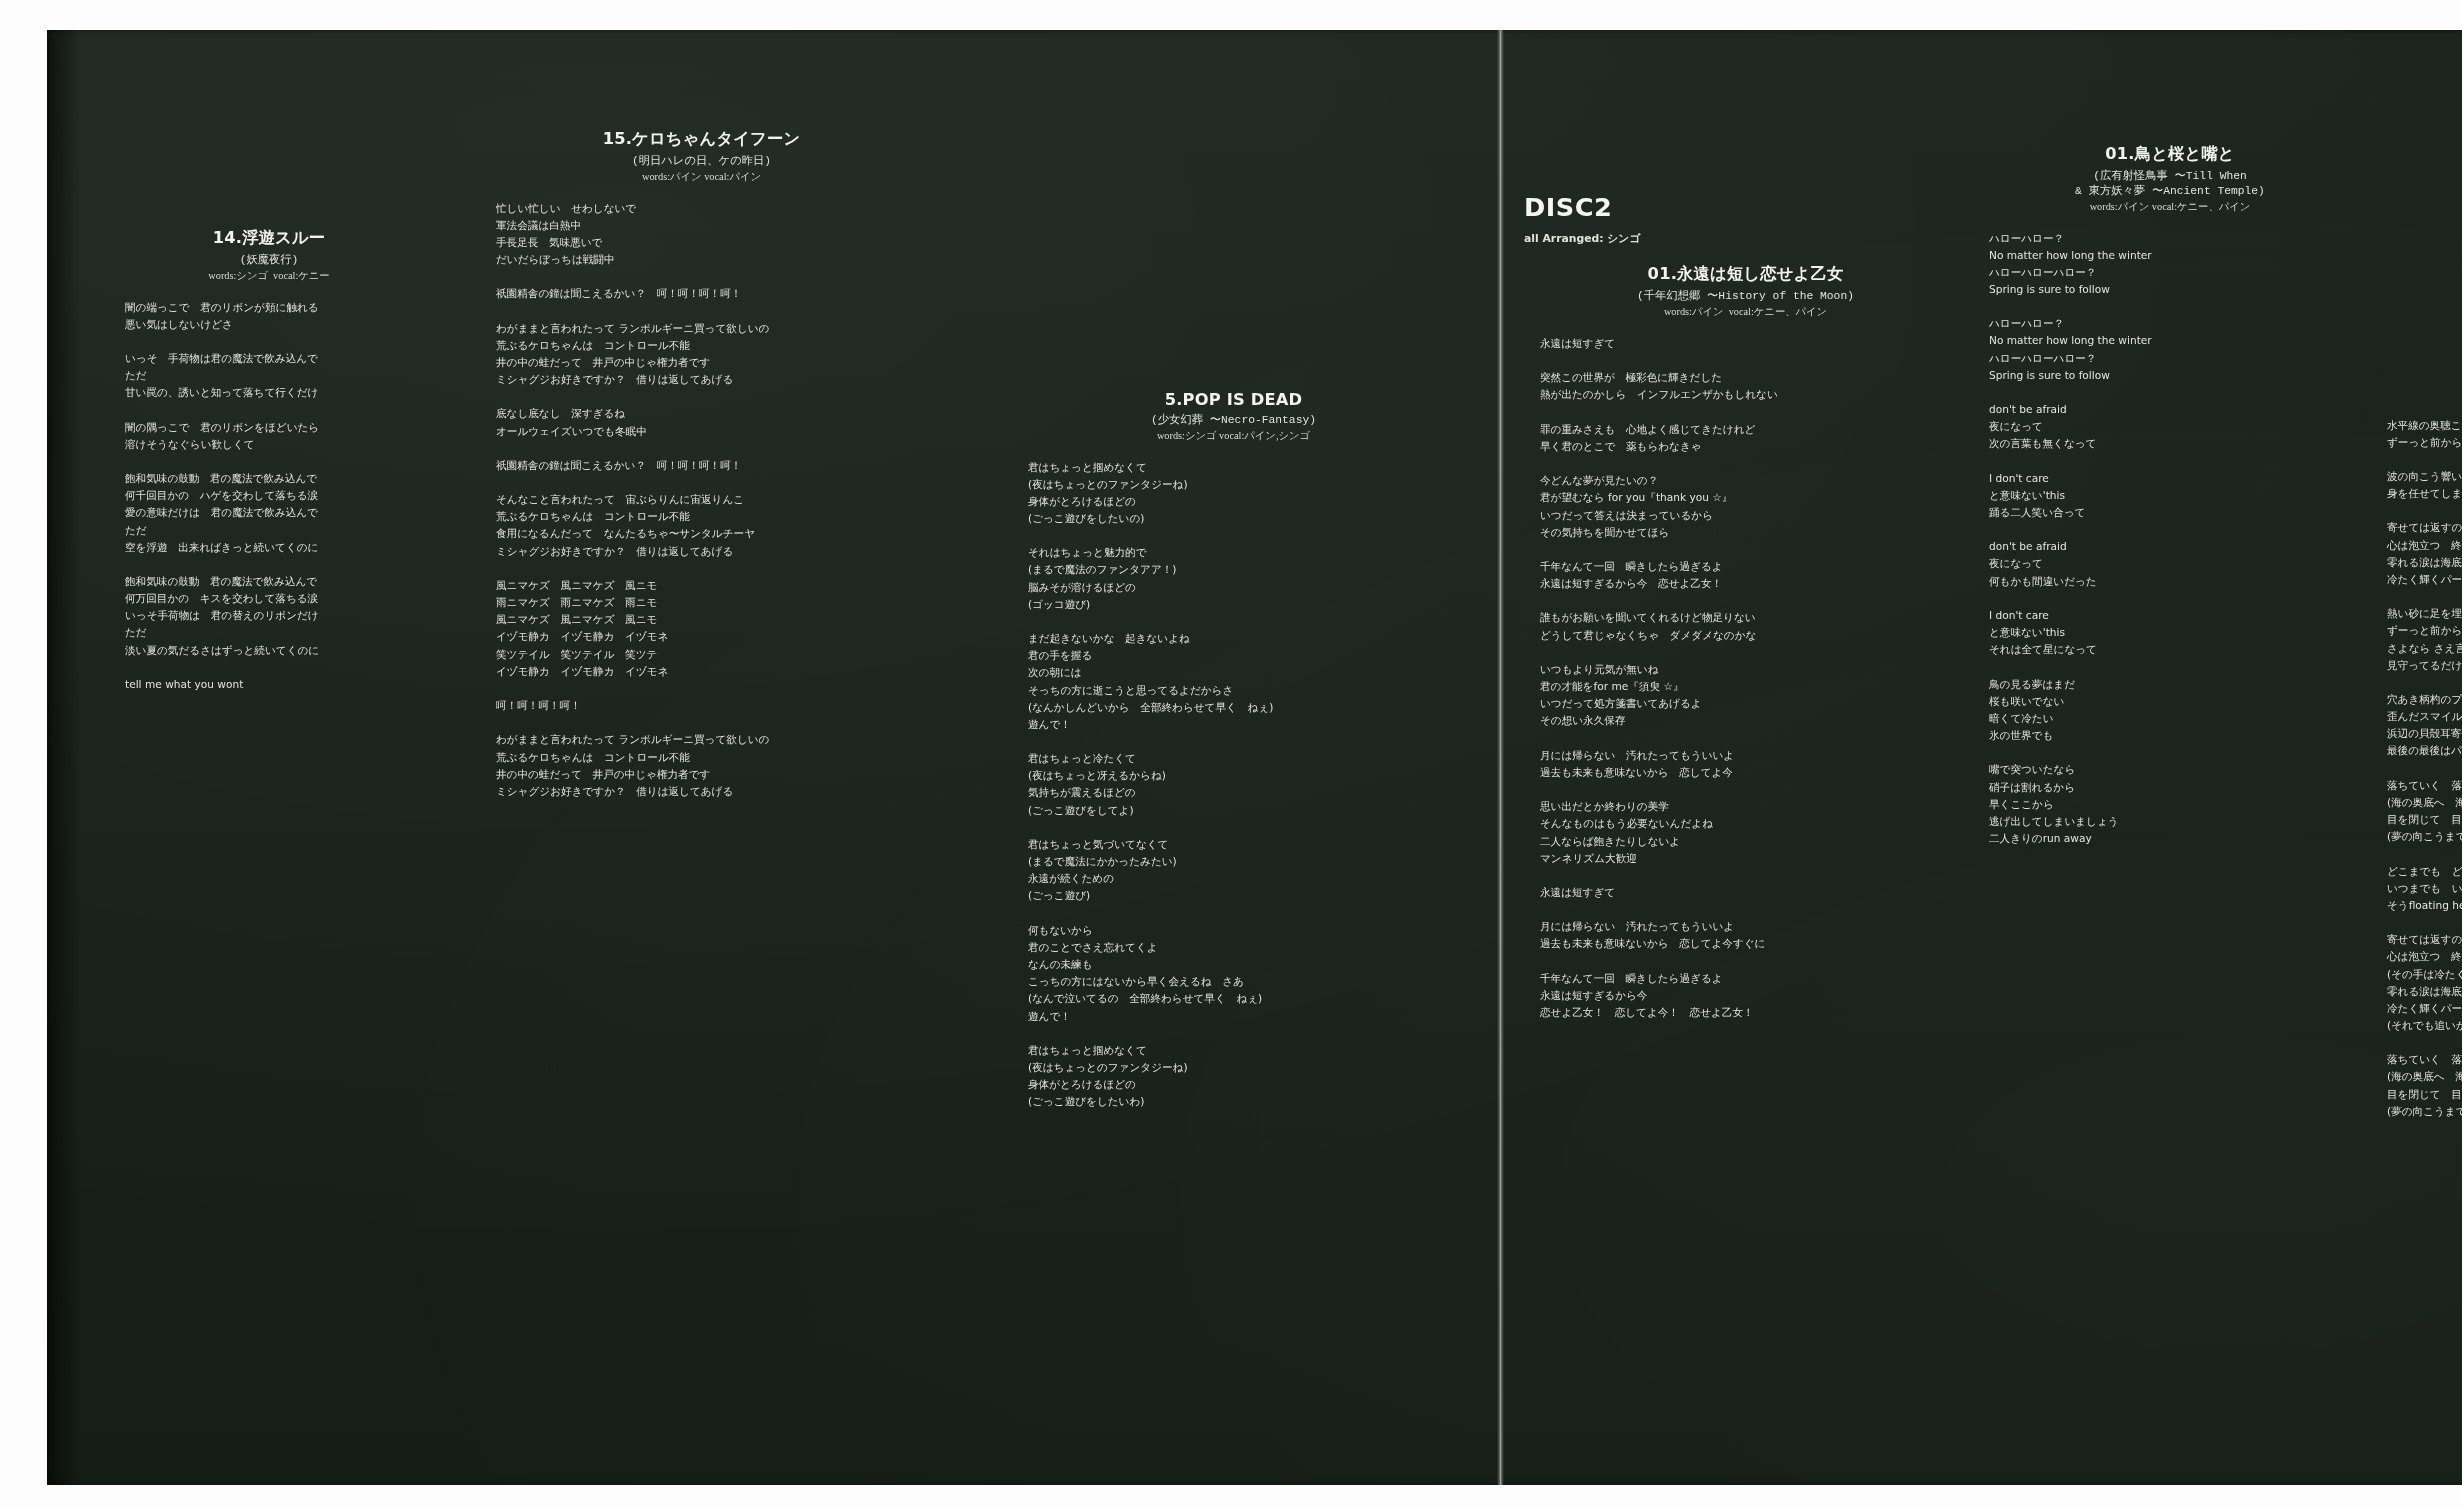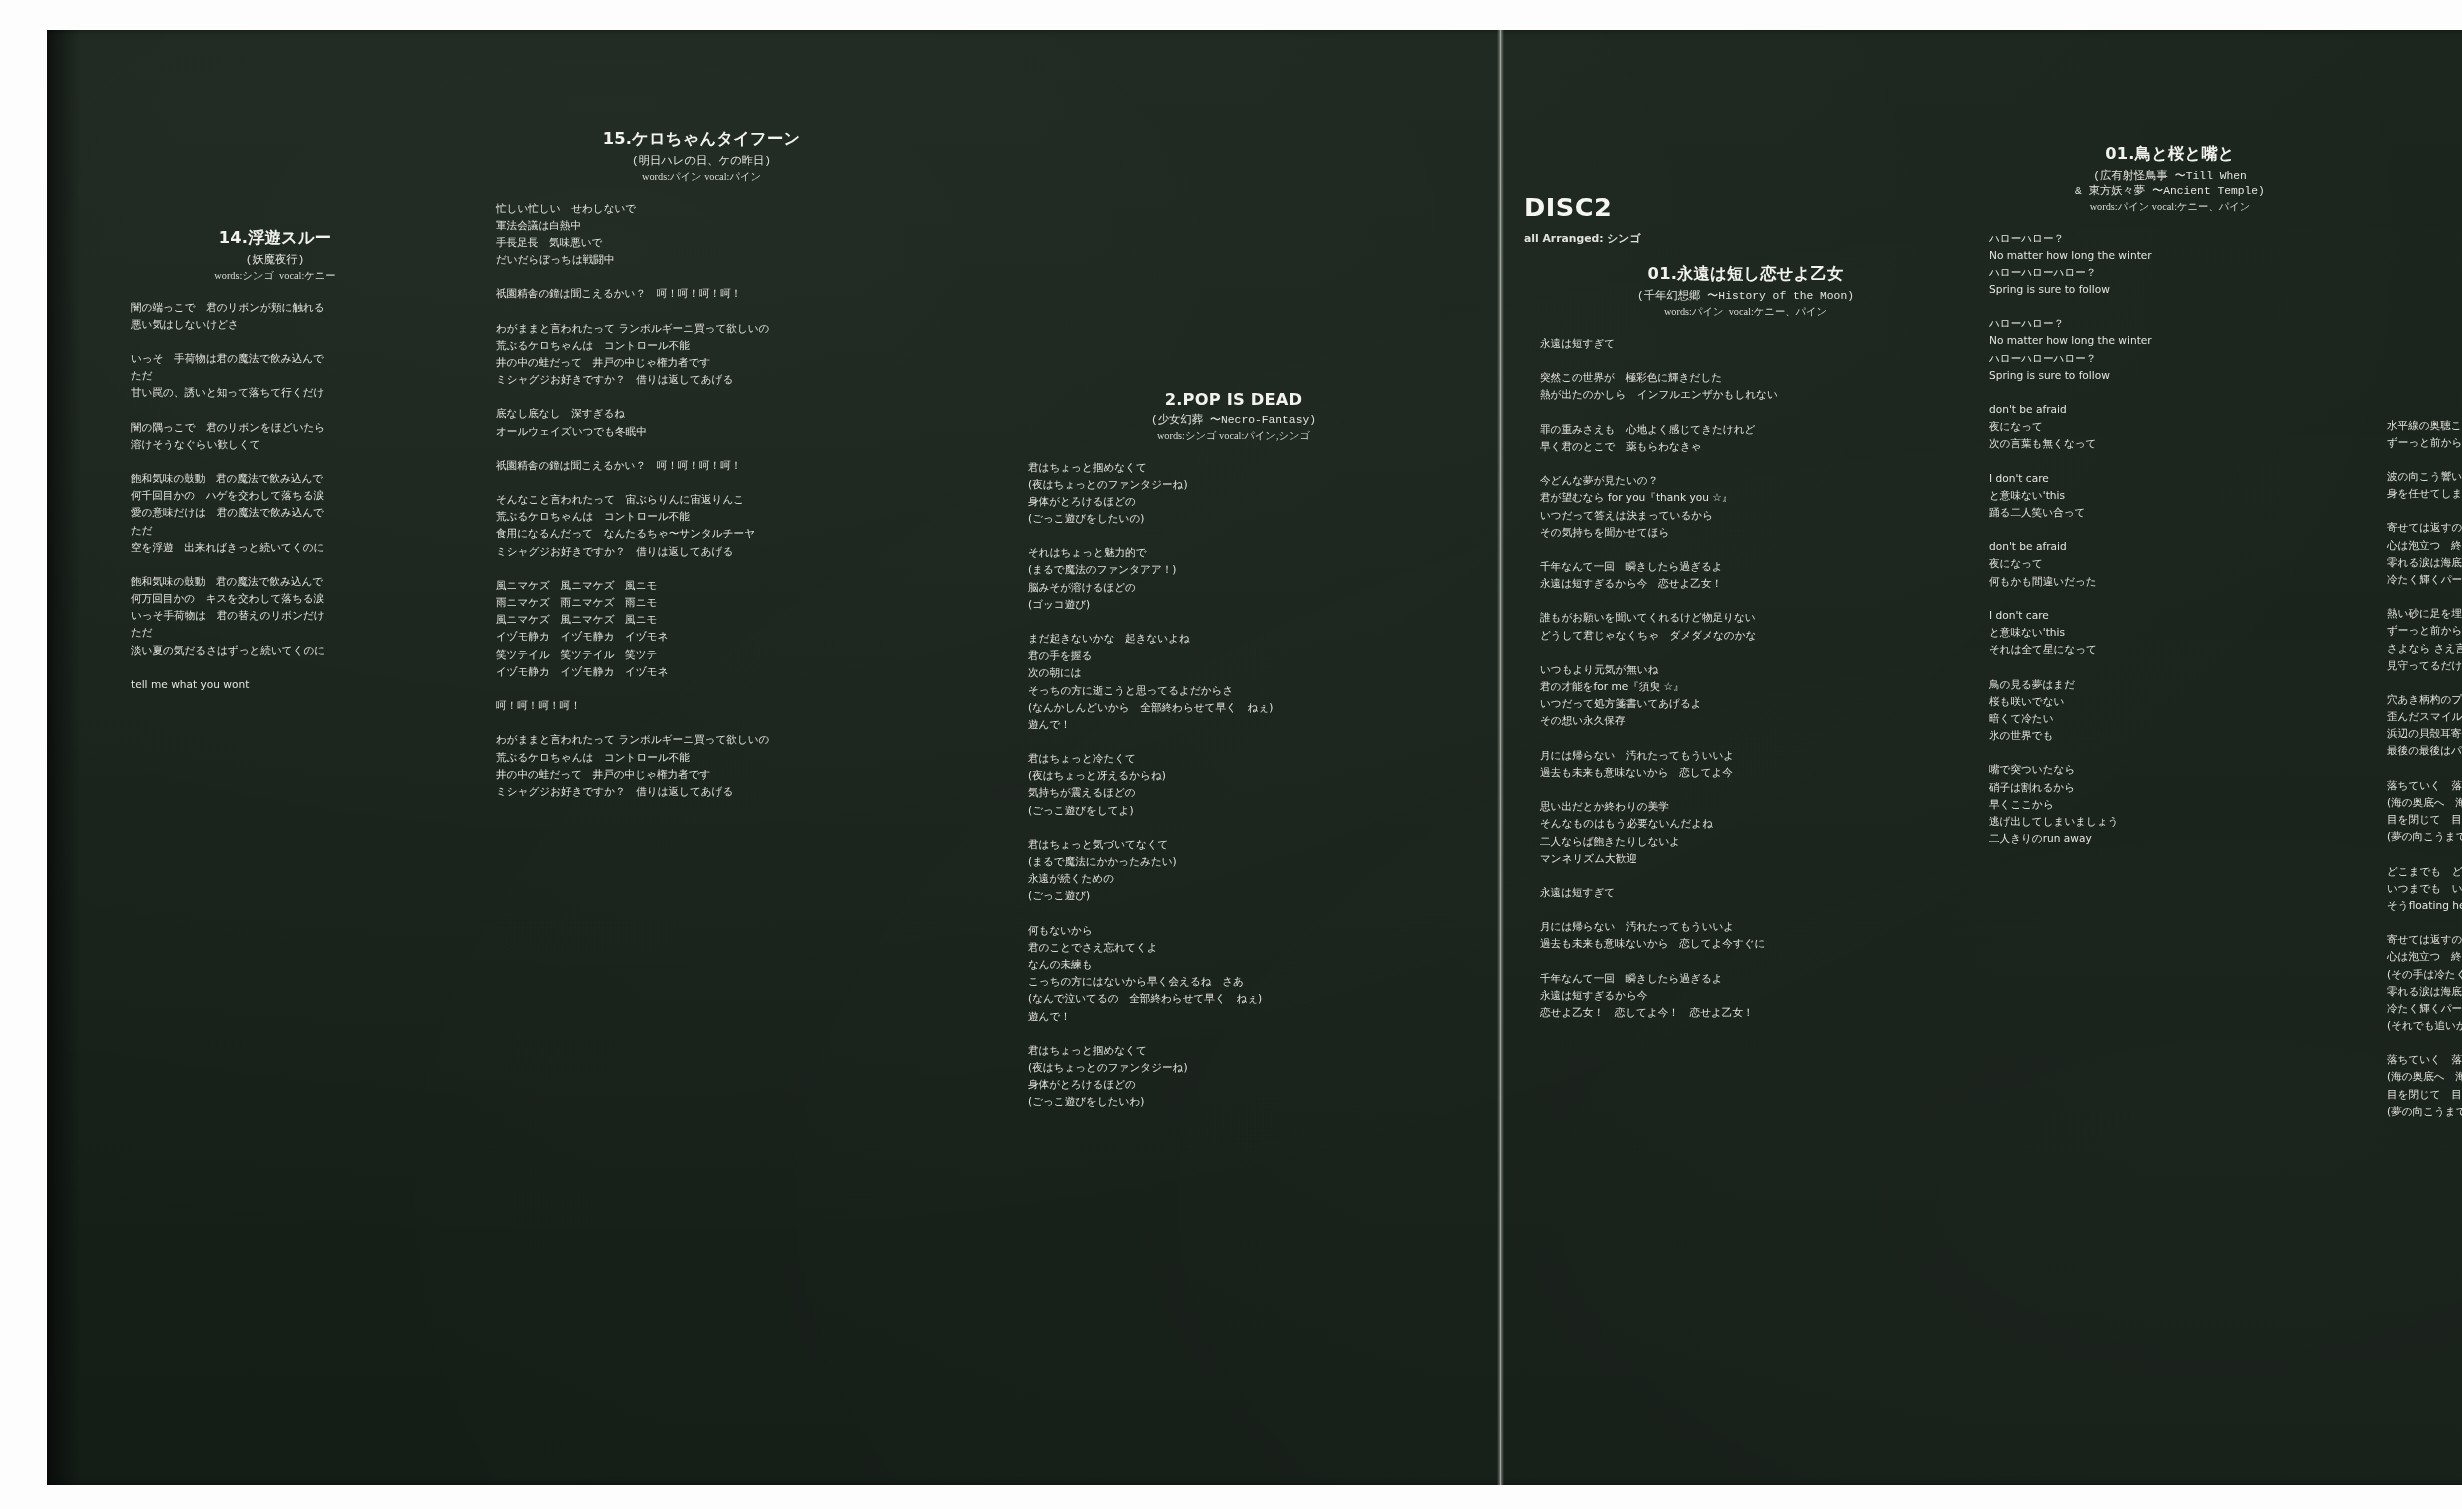--- a/index.html
+++ b/index.html
@@ -66,21 +66,21 @@
 </style>
 </head>
 <body>
 
 <div class="page">
   <div class="booklet">
     <div class="edge-l"></div>
 
     <div class="spine"></div>
 
-    <div class="col" style="left:68px;top:197px;width:320px;">
+    <div class="col" style="left:62px;top:197px;width:320px;">
       <div class="hdrblock center">
         <p class="track-title">14.浮遊スルー</p>
         <p class="sub">(妖魔夜行)</p>
         <p class="credit">words:シンゴ  vocal:ケニー</p>
       </div>
       <p class="lyrics">闇の端っこで　君のリボンが頬に触れる
 悪い気はしないけどさ
 
 いっそ　手荷物は君の魔法で飲み込んで
 ただ
@@ -142,21 +142,21 @@
 呵！呵！呵！呵！
 
 わがままと言われたって ランボルギーニ買って欲しいの
 荒ぶるケロちゃんは　コントロール不能
 井の中の蛙だって　井戸の中じゃ権力者です
 ミシャグジお好きですか？　借りは返してあげる</p>
     </div>
 
     <div class="col" style="left:965px;top:360px;width:443px;">
       <div class="hdrblock center">
-        <p class="track-title">2.POP IS DEAD</p>
+        <p class="track-title">5.POP IS DEAD</p>
         <p class="sub">(少女幻葬 〜Necro-Fantasy)</p>
         <p class="credit">words:シンゴ vocal:パイン,シンゴ</p>
       </div>
       <p class="lyrics">君はちょっと掴めなくて
 (夜はちょっとのファンタジーね)
 身体がとろけるほどの
 (ごっこ遊びをしたいの)
 
 それはちょっと魅力的で
 (まるで魔法のファンタアア！)

